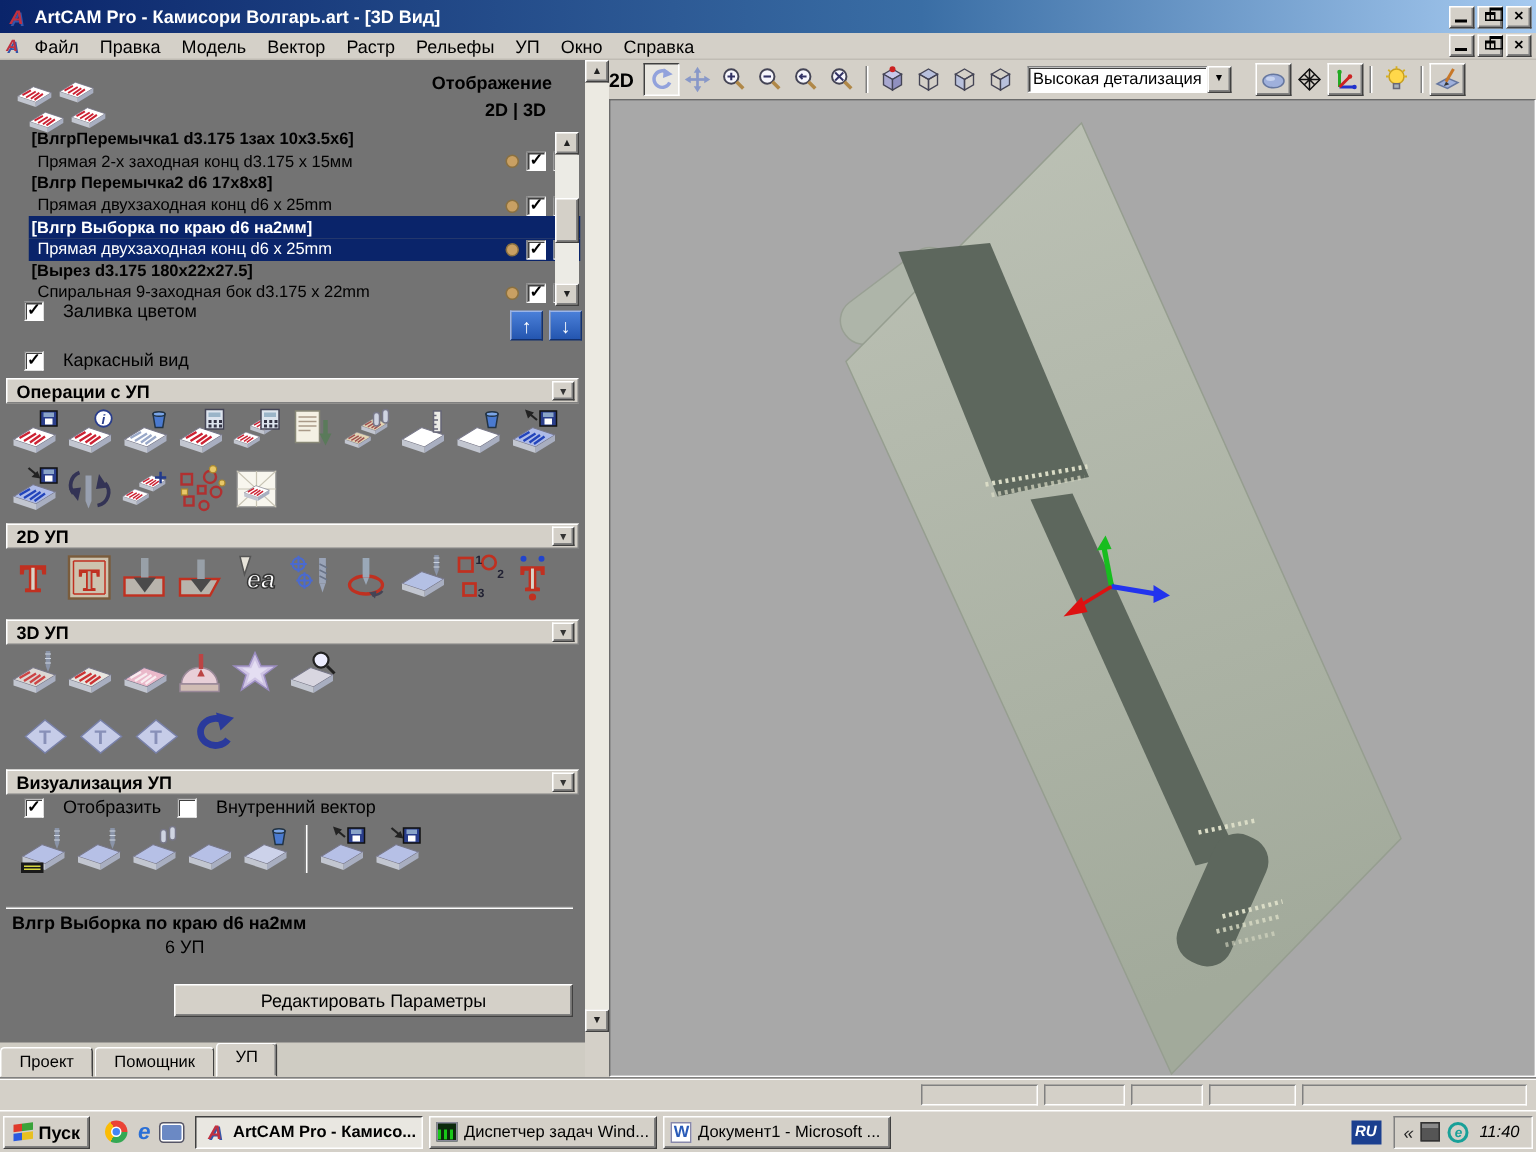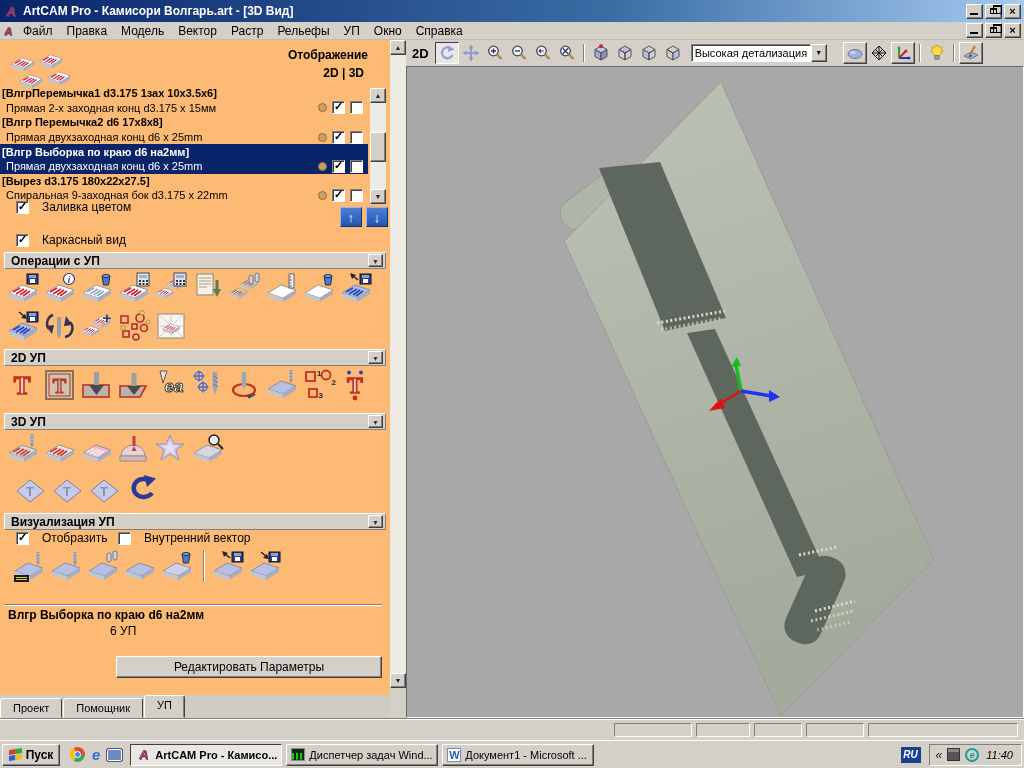--- a/index.html
+++ b/index.html
@@ -16,27 +16,27 @@
 .g-restore { position:absolute; left:4px; top:3px; width:7px; height:6px; border:1px solid #000; border-top-width:2px; background:#d4d0c8; }
 .g-restore::before { content:''; position:absolute; left:2px; top:-5px; width:7px; height:6px; border:1px solid #000; border-top-width:2px; }
 .g-close { font-size:11px; font-weight:bold; line-height:1; }
 .menubar { position:absolute; left:0; top:22px; width:1024px; height:18px; background:#d4d0c8; display:flex; align-items:center; border-bottom:1px solid #c0bcb4; }
 .menu-item { padding:2px 7px; font-size:12px; white-space:nowrap; }
 .mdi-btns { position:absolute; right:3px; top:1px; display:flex; }
 .ic-artcam { font-weight:bold; font-style:italic; font-size:13px; color:#c03040; text-shadow:1px 1px 0 #3355aa; width:16px; text-align:center; }
 .ic-artcam::before { content:'A'; }
 
 
-.panel { position:absolute; left:0; top:40px; width:390px; height:678px; background:#fdba74;padding-left:44px; }
+.panel { position:absolute; left:0; top:40px; width:390px; height:678px; background:#737373;padding-left:44px; }
 .disp-h1 { position:absolute; top:8px; right:22px; font-weight:bold; font-size:12px; }
 .disp-h2 { position:absolute; top:26px; right:26px; font-weight:bold; font-size:12px; }
 .thumbs { position:absolute; left:6px; top:4px; width:80px; height:44px; }
 .thumbs .ticon { position:absolute; width:34px; height:34px; transform:scale(.8); }
 
-.tp-list { position:absolute; left:0; top:46px; width:368px; height:118px; overflow:hidden; }
+.tp-list { position:absolute; left:19px; top:46px; width:368px; height:118px; overflow:hidden; }
 .tp-row { height:14.6px; display:flex; align-items:center; padding-left:6px; white-space:nowrap; overflow:hidden; }
 .tp-row.group { font-weight:bold; padding-left:2px; }
 .tp-row.sel { background:#0a246a; color:#fff; }
 .tp-label { flex:1; overflow:hidden; white-space:nowrap; }
 .dot { width:9px; height:9px; border-radius:50%; background:#c9a063; border:1px solid #8a7040; margin-right:5px; flex:none; }
 .cbx { width:13px; height:13px; background:#fff; border:1px solid; border-color:#808080 #fff #fff #808080; box-shadow:inset 1px 1px 0 #404040; margin-right:5px; flex:none; position:relative; }
 .cbx.checked::after { content:'✓'; position:absolute; left:1px; top:-2px; font-size:11px; font-weight:bold; color:#000; }
 .tp-row.sel .cbx.checked::after { color:#000; }
 .mini-scroll { position:absolute; left:370px; top:48px; width:16px; height:116px; background:#ecebe5; }
 .sbtn { position:absolute; left:0; width:16px; height:15px; font-size:7px; display:flex; align-items:center; justify-content:center; color:#222; }
@@ -60,21 +60,21 @@
 .tabs { position:absolute; left:0px; bottom:0px; height:23px; display:flex; align-items:flex-end; }
 .tab { height:20px; padding:3px 12px 0 12px; background:#d4d0c8; border:1px solid; border-color:#fff #404040 #d4d0c8 #fff; border-radius:3px 3px 0 0; font-size:11px; margin-right:1px; }
 .tab.active { height:23px; font-weight:normal; z-index:2; box-shadow:inset -1px 0 0 #808080; }
 .tabstrip-bg { position:absolute; left:0; bottom:0; width:406px; height:23px; background:#cfccc3; }
 
 .panel-scroll { position:absolute; left:390px; top:40px; width:16px; height:678px; background:#eceae2; }
 .panel-scroll .down { bottom:30px; top:auto; }
 .panel-scroll .filler { position:absolute; left:0; bottom:0; width:16px; height:30px; background:#d4d0c8; }
 
 
-.view-toolbar { position:absolute; left:406px; top:40px; width:534px; height:26px; background:#d4d0c8; display:flex; align-items:center; padding-left:6px; }
+.view-toolbar { position:absolute; left:406px; top:40px; width:534px; height:26px; background:#d4d0c8; display:flex; align-items:center; }
 .vt-mode { font-weight:bold; font-size:13px; margin-right:6px; }
 .tbtn { width:24px; height:22px; display:flex; align-items:center; justify-content:center; flex:none; }
 .tbtn.flat { border:1px solid transparent; }
 .vsep { width:2px; height:18px; border-left:1px solid #808080; border-right:1px solid #fff; margin:0 4px; flex:none; }
 .combo { margin-left:6px; width:136px; height:18px; display:flex; flex:none; }
 .combo .field { flex:1; background:#fff; border:1px solid; border-color:#808080 #fff #fff #808080; box-shadow:inset 1px 1px 0 #404040; font-size:11px; padding:2px 3px; white-space:nowrap; overflow:hidden; }
 .combo .drop { width:16px; height:18px; font-size:7px; text-align:center; line-height:16px; }
 .right-cluster { display:flex; align-items:center; margin-left:16px; }
 .viewport { position:absolute; left:406px; top:66px; width:618px; height:652px; border:1px solid; border-color:#6b6b6b #ffffff #ffffff #6b6b6b; background:#a8a8a8; }
 

